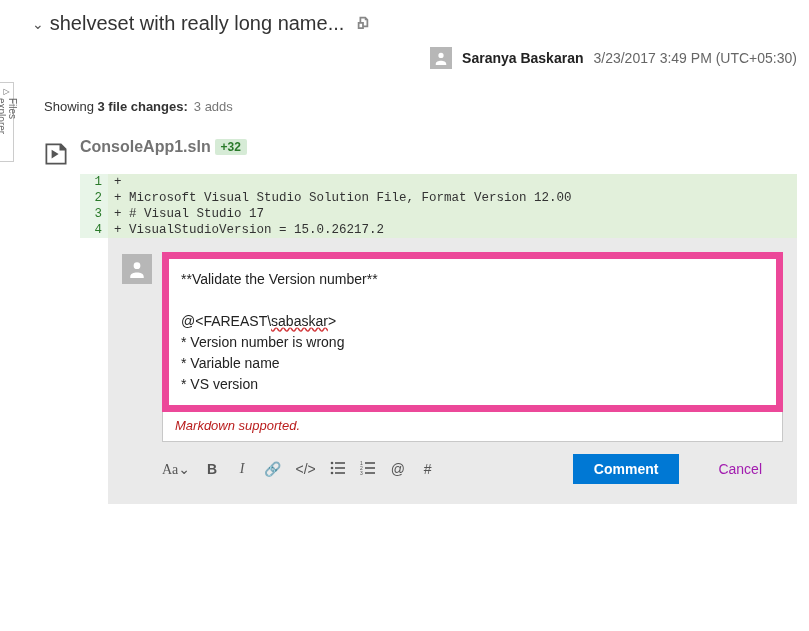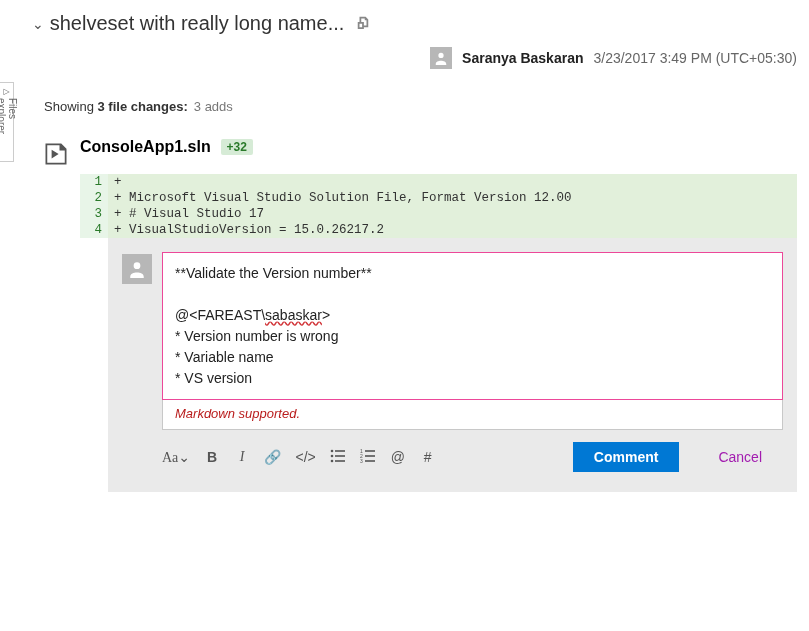--- a/index.html
+++ b/index.html
@@ -27,36 +27,36 @@
   
   .summary { padding: 12px 0 24px 12px; font-size: 13px; color: #333; }
   .summary b { font-weight: 600; }
   .summary .light { color: #777; margin-left: 6px; }
   
   
   .fileblk { margin-left: 10px; }
   .filehdr { display: flex; align-items: flex-start; gap: 10px; padding: 0 0 6px 0; }
   .fileicon { width: 28px; height: 28px; margin-top: 2px; }
   .fileicon svg { width: 28px; height: 28px; fill: #555; }
-  .filename { font-size: 16px; font-weight: 600; color: #000000; }
-  .addbadge { display: inline-block; background: #d6ebd6; color: #2a7a2a; font-size: 12px; font-weight: 600; padding: 1px 6px; border-radius: 2px; margin-left: 6px; vertical-align: 1px; }
+  .filename { font-size: 16px; font-weight: 600; color: #737373; }
+  .addbadge { display: inline-block; background: #d6ebd6; color: #2a7a2a; font-size: 12px; font-weight: 600; padding: 1px 6px; border-radius: 2px; vertical-align: 1px; }
   .filepath { font-size: 12px; color: #777; margin-top: 2px; }
   
   
   .diff { margin-left: 38px; font-family: Consolas, "Courier New", monospace; font-size: 12.5px; }
   .diffrow { display: flex; }
   .ln { width: 28px; text-align: right; color: #2a7a2a; background: #e8f5e8; padding: 1px 6px 1px 0; user-select: none; }
   .code { flex: 1; background: #e2f0db; color: #333; padding: 1px 6px; white-space: pre; }
   
   
   .comment-wrap { margin-left: 66px; background: #eaeaea; padding: 14px 14px 20px 14px; display: flex; gap: 10px; }
   .avatar.big { width: 30px; height: 30px; flex-shrink: 0; margin-top: 2px; }
   .avatar.big svg { width: 18px; height: 18px; }
   .composer { flex: 1; }
-  .textbox { background: #fff; border: 1px solid #ec4899; padding: 10px 12px; font-size: 14px; line-height: 1.5; color: #222; min-height: 120px; }
+  .textbox { background: #fff; border: 7px solid #ec4899; padding: 10px 12px; font-size: 14px; line-height: 1.5; color: #222; min-height: 120px; }
   .textbox .squiggle { text-decoration: underline wavy #d13438; text-decoration-skip-ink: none; color: #222; }
   .mdlink { color: #b91c1c; font-style: italic; font-size: 13px; padding: 6px 12px 8px 12px; display: block; background: #fff; border: 1px solid #c8c8c8; border-top: none; cursor: pointer; }
   
   
   .actionrow { display: flex; align-items: center; justify-content: space-between; margin-top: 12px; }
   .toolbar { display: flex; gap: 14px; align-items: center; color: #555; }
   .toolbar .tool { cursor: pointer; font-size: 14px; min-width: 16px; text-align: center; }
   .toolbar .aa { font-family: "Segoe UI"; }
   .toolbar .bold { font-weight: 700; }
   .toolbar .ital { font-style: italic; font-family: Georgia, serif; }

